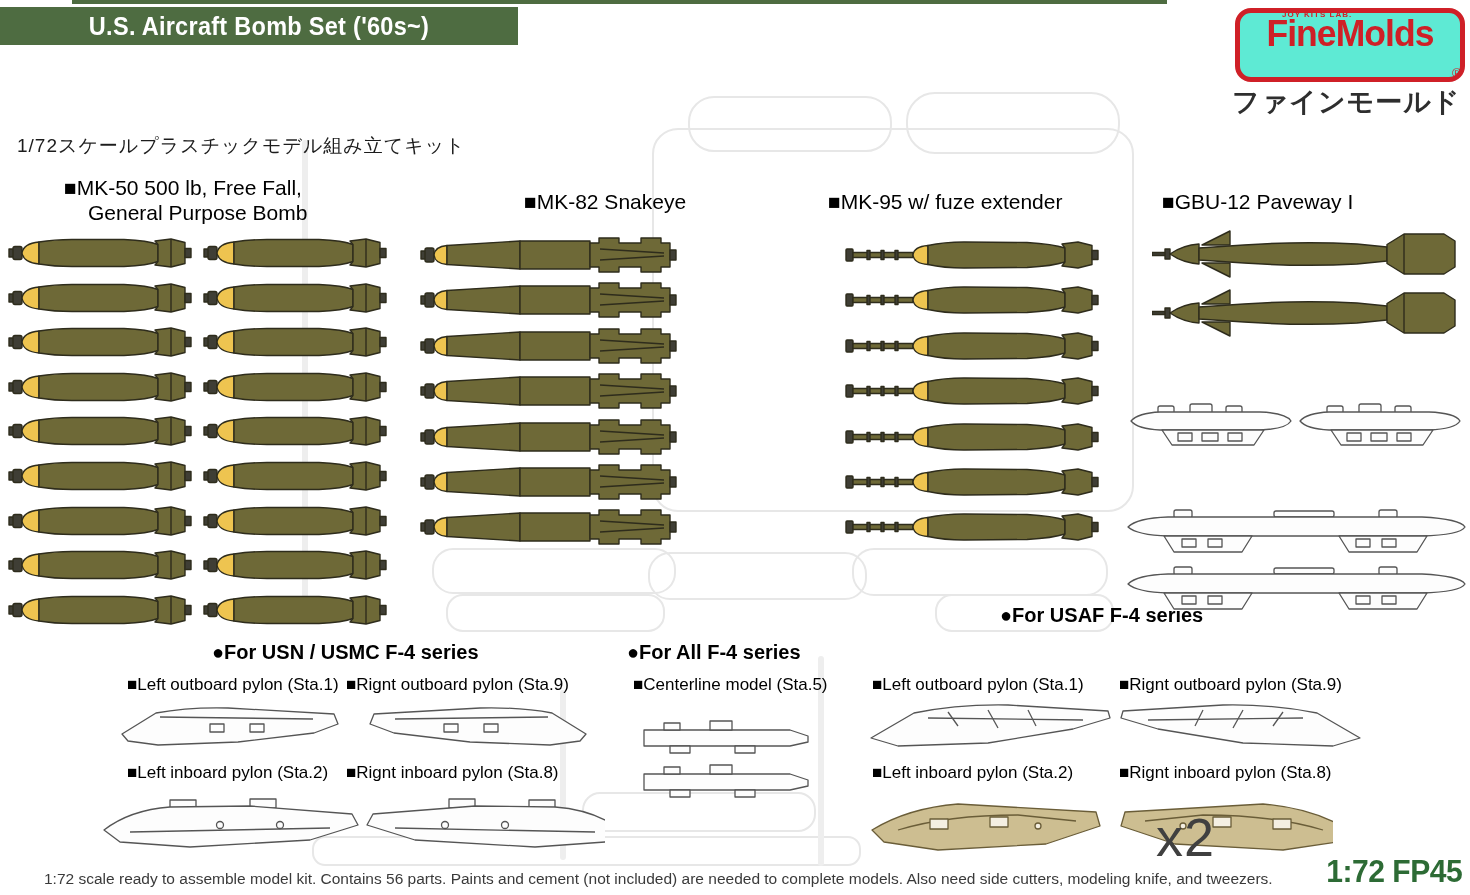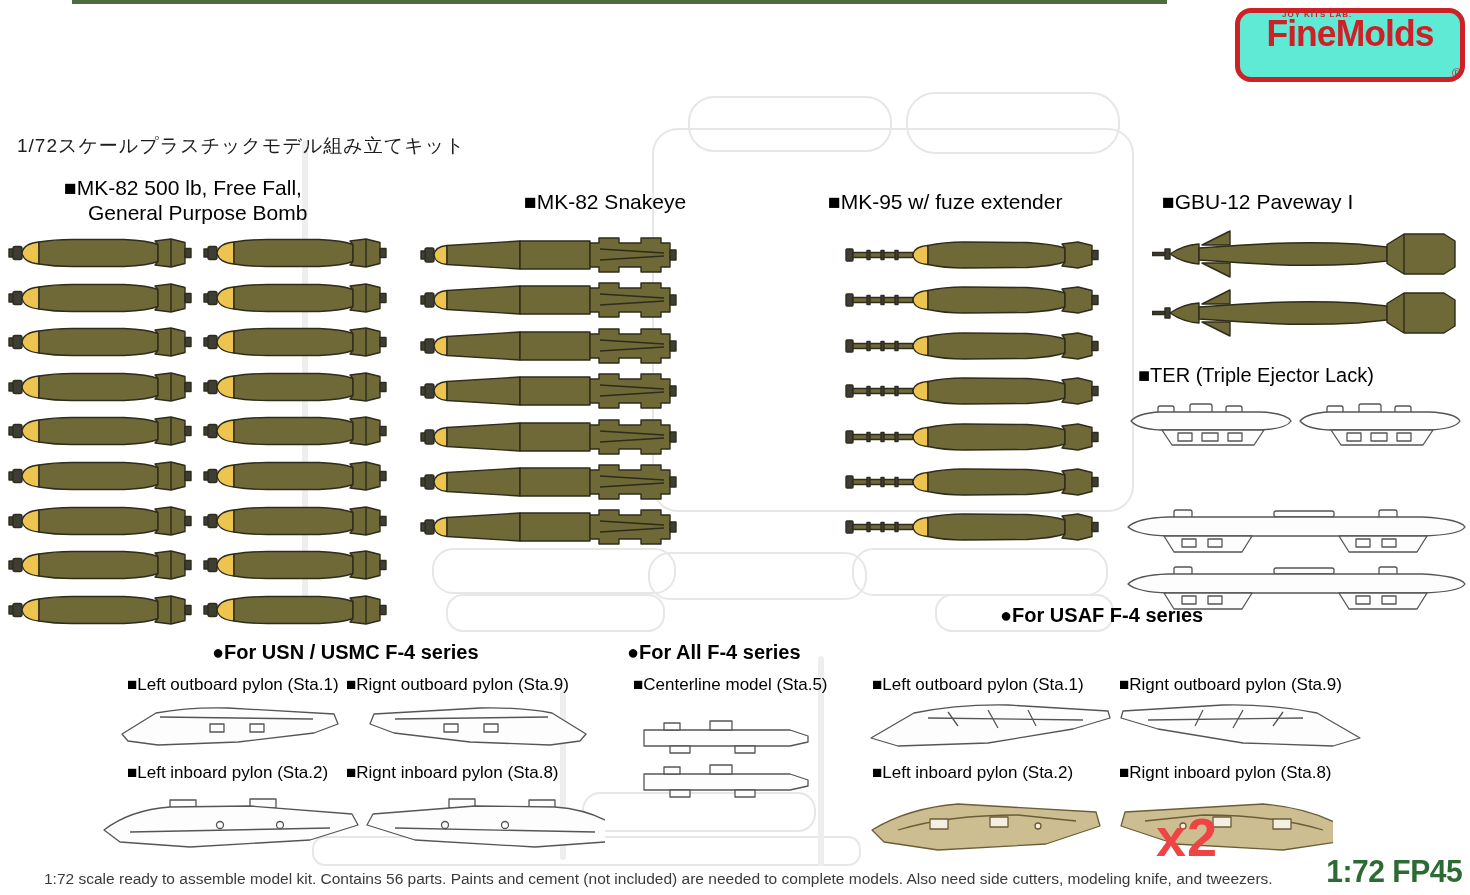--- a/index.html
+++ b/index.html
@@ -22,21 +22,21 @@
   #logo-reg{left:1452px;top:66px;font-size:13px;color:var(--red);}
   #brand-jp{left:1232px;top:84px;width:228px;text-align:right;font-size:27px;font-weight:bold;
             color:#2e2e2e;letter-spacing:1px;white-space:nowrap;}
   
   .sec{font-size:21px;color:#000;white-space:nowrap;}
   .hdr{font-size:20px;font-weight:bold;color:#000;white-space:nowrap;}
   .pyl{font-size:17px;color:#000;white-space:nowrap;}
   
   .ghost{border:2px solid #e7e7e7;border-radius:26px;}
   .gbar{background:#eeeeee;border-radius:3px;}
-  #x2{left:1156px;top:806px;font-size:54px;font-weight:bold;color:#ef4444;letter-spacing:1px;}
+  #x2{left:1156px;top:806px;font-size:54px;font-weight:normal;color:#404040;letter-spacing:1px;}
   #foot-note{left:44px;top:870px;font-size:15.5px;color:#3a3a3a;white-space:nowrap;}
   #foot-code{right:8px;top:854px;font-size:31px;font-weight:bold;color:var(--codegreen);
              letter-spacing:-.5px;transform:scaleX(.97);transform-origin:right;}
 </style>
 </head>
 <body>
 
 <div id="box">
 
   <div class="abs ghost" style="left:652px;top:128px;width:478px;height:380px;"></div>
@@ -47,34 +47,37 @@
   <div class="abs ghost" style="left:648px;top:552px;width:215px;height:44px;border-radius:22px;"></div>
   <div class="abs ghost" style="left:852px;top:548px;width:252px;height:44px;border-radius:22px;"></div>
   <div class="abs ghost" style="left:935px;top:594px;width:175px;height:34px;border-radius:17px;"></div>
   <div class="abs ghost" style="left:582px;top:792px;width:230px;height:36px;border-radius:18px;"></div>
   <div class="abs ghost" style="left:312px;top:836px;width:545px;height:26px;border-radius:13px;"></div>
   <div class="abs gbar" style="left:302px;top:140px;width:6px;height:480px;"></div>
   <div class="abs gbar" style="left:560px;top:690px;width:6px;height:170px;"></div>
   <div class="abs gbar" style="left:818px;top:656px;width:6px;height:210px;"></div>
 
   <div class="abs" id="top-line"></div>
+  <div class="abs" id="banner">
+    <span>U.S. Aircraft Bomb Set ('60s~)</span>
+  </div>
   <div class="abs" id="jp-sub">1/72スケールプラスチックモデル組み立てキット</div>
 
   <div class="abs" id="logo-box">
     <span id="logo-text">FineMolds</span>
   </div>
   <div class="abs" id="logo-joy">JOY KITS LAB.</div>
   <div class="abs" id="logo-reg">®</div>
-
-  <div class="abs sec" style="left:64px;top:176px;">■MK-82 500 lb, Free Fall,</div>
+  <div class="abs" id="brand-jp">ファインモールド</div>
+
+  <div class="abs sec" style="left:64px;top:176px;">■MK-50 500 lb, Free Fall,</div>
   <div class="abs sec" style="left:88px;top:201px;text-align:right;">General Purpose Bomb</div>
   <div class="abs sec" style="left:524px;top:190px;">■MK-82 Snakeye</div>
   <div class="abs sec" style="left:828px;top:190px;">■MK-95 w/ fuze extender</div>
   <div class="abs sec" style="left:1162px;top:190px;">■GBU-12 Paveway I</div>
-  <div class="abs sec" style="left:1138px;top:364px;font-size:20px;">■TER (Triple Ejector Lack)</div>
 
   <div class="abs hdr" style="left:212px;top:641px;">●For USN / USMC F-4 series</div>
   <div class="abs hdr" style="left:627px;top:641px;">●For All F-4 series</div>
   <div class="abs hdr" style="left:988px;top:604px;margin-left:12px;">●For USAF F-4 series</div>
 
   <div class="abs pyl" style="left:127px;top:675px;">■Left outboard pylon (Sta.1)</div>
   <div class="abs pyl" style="left:346px;top:675px;">■Rignt outboard pylon (Sta.9)</div>
   <div class="abs pyl" style="left:633px;top:675px;">■Centerline model (Sta.5)</div>
   <div class="abs pyl" style="left:872px;top:675px;">■Left outboard pylon (Sta.1)</div>
   <div class="abs pyl" style="left:1119px;top:675px;">■Rignt outboard pylon (Sta.9)</div>

